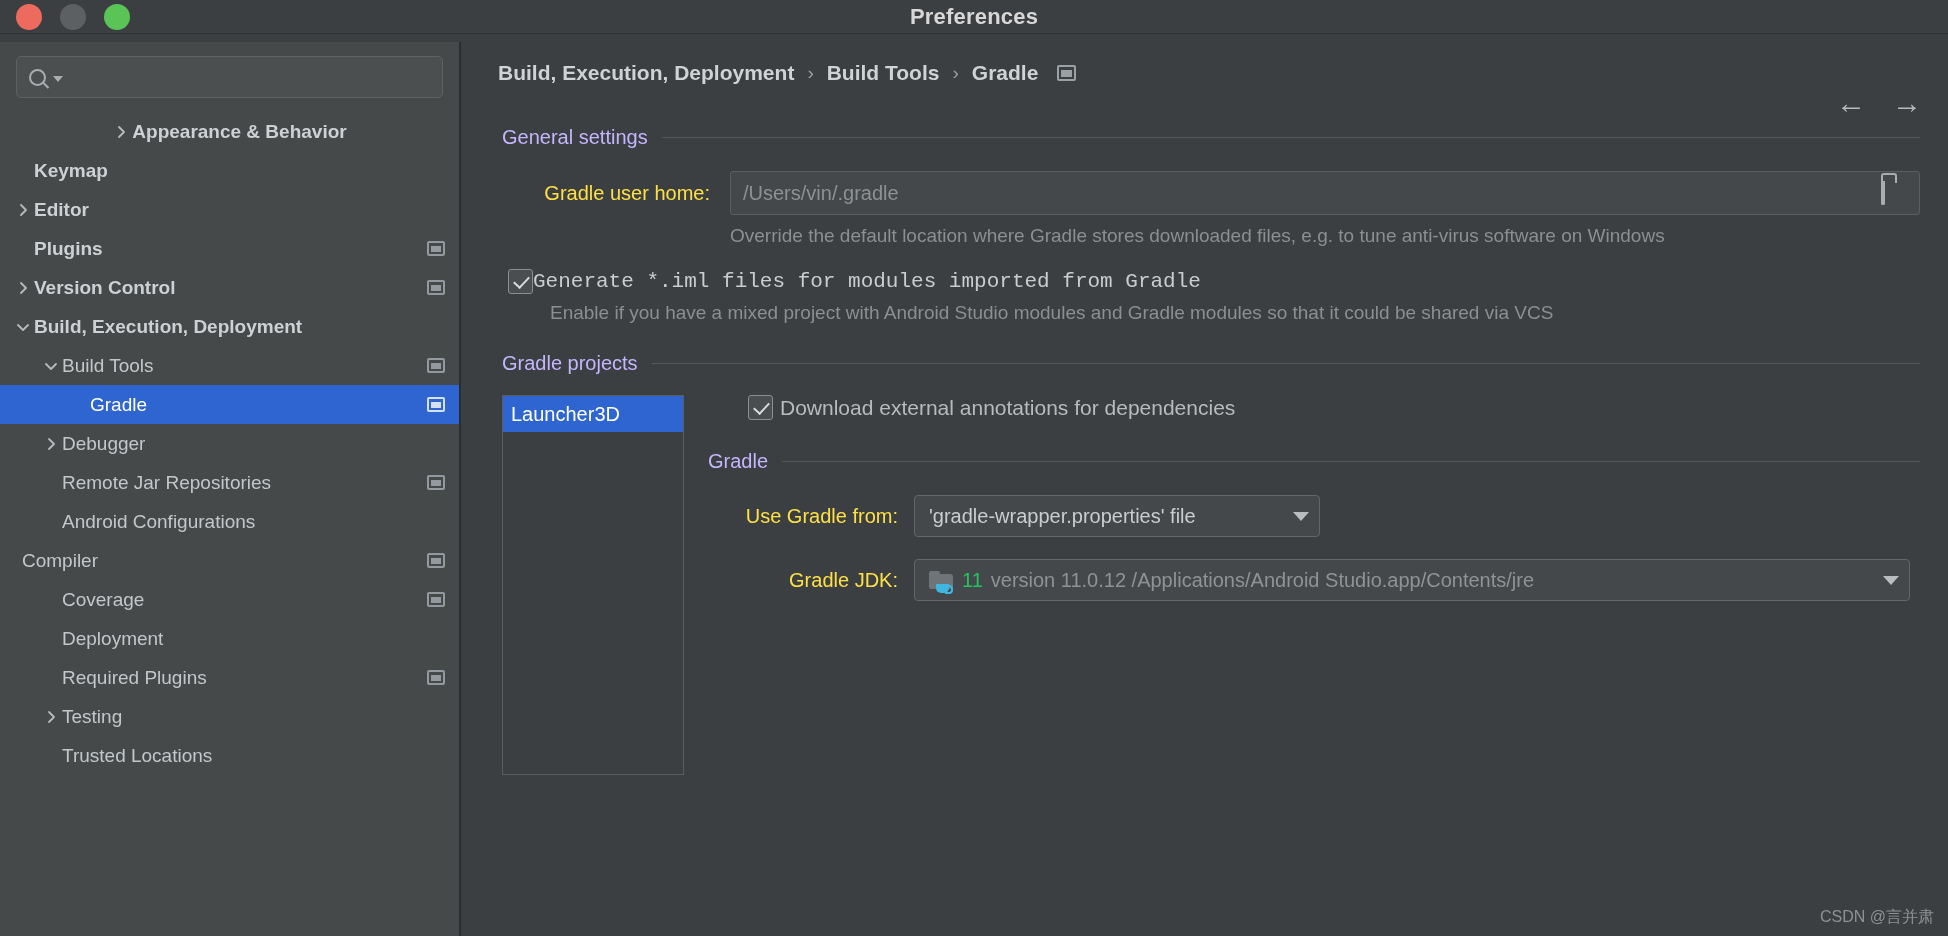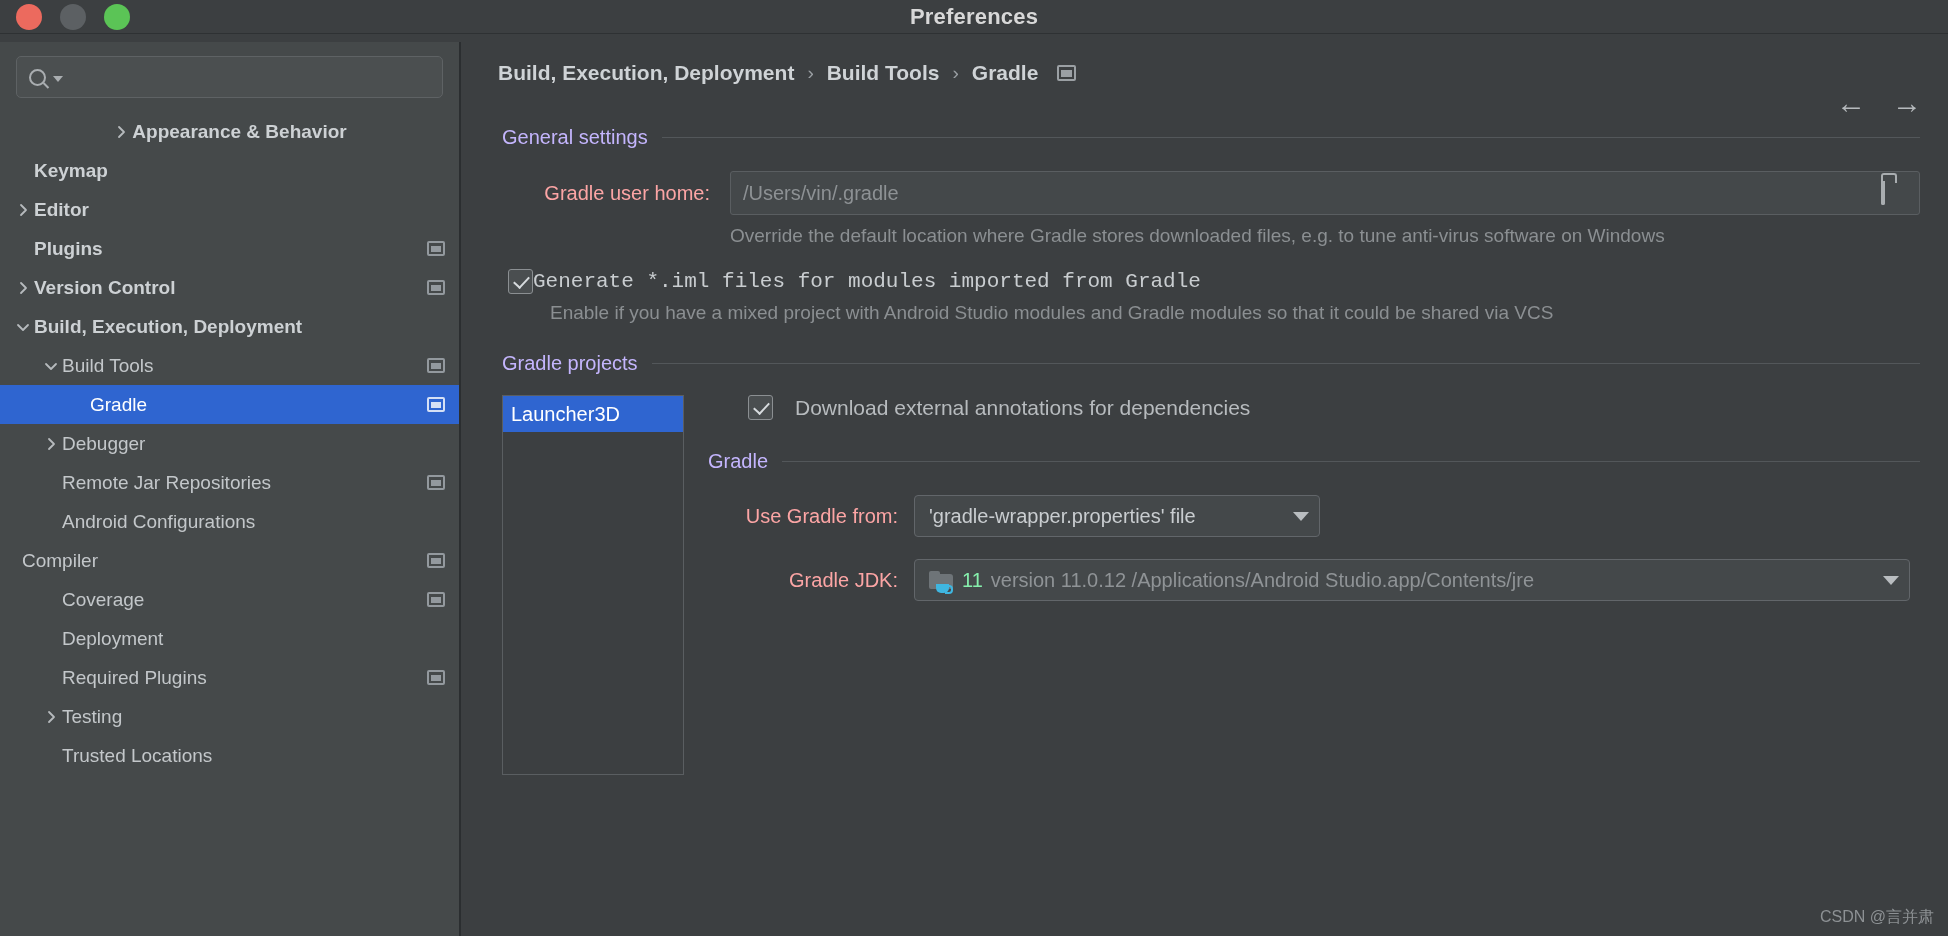--- a/index.html
+++ b/index.html
@@ -104,21 +104,21 @@
   }
   .nav-arrows span { font-size: 30px; line-height: 1; cursor: default; }
 
   .content { padding: 22px 0 0 0; position: relative; }
 
   .group-title-row { display: flex; align-items: center; padding: 0 28px 0 42px; gap: 14px; }
   .group-title { font-size: 20px; color: #c4b5fd; white-space: nowrap; }
   .group-rule { flex: 1; height: 1px; background: #53575a; }
 
   .row { display: flex; align-items: center; }
-  .field-label { font-size: 20px; color: #fca5a5; text-align: right; }
+  .field-label { font-size: 20px; color: #fde047; text-align: right; }
 
   .textfield {
     background: #44484a; border: 1px solid #5a5e61; border-radius: 3px;
     height: 44px; display: flex; align-items: center; padding: 0 12px;
     color: #8d9194; font-size: 20px; position: relative;
   }
   .folder-btn {
     position: absolute; right: 8px; top: 50%; transform: translateY(-50%);
     width: 30px; height: 24px;
   }
@@ -167,21 +167,21 @@
     height: 42px; display: flex; align-items: center; padding: 0 10px 0 14px;
     font-size: 20px; color: #c9cdd0; position: relative;
   }
   .combo .caret {
     margin-left: auto; width: 0; height: 0;
     border-left: 8px solid transparent; border-right: 8px solid transparent;
     border-top: 9px solid #b9bdc0;
   }
   .combo-text { overflow: hidden; white-space: nowrap; text-overflow: clip; }
   .jdk-path { color: #8f9396; }
-  .jdk-num { color: #86efac; }
+  .jdk-num { color: #22c55e; }
 
   .jdk-folder { width: 26px; height: 22px; position: relative; margin-right: 7px; }
   .jdk-folder .body {
     position: absolute; left: 0; bottom: 2px; width: 24px; height: 15px;
     background: #6e7478; border-radius: 1px 3px 2px 2px;
   }
   .jdk-folder .tab {
     position: absolute; left: 0; top: 2px; width: 11px; height: 5px;
     background: #6e7478; border-radius: 2px 2px 0 0;
   }
@@ -384,21 +384,21 @@
       </div>
 
       <div class="row" style="align-items:flex-start; padding-left:42px; padding-right:28px;">
 
         <div class="list-box">
           <div class="list-item selected">Launcher3D</div>
         </div>
 
         <div style="flex:1; margin-left:24px;">
 
-          <div class="row" style="gap:22px;padding-left:40px;">
+          <div class="row" style="gap:7px;padding-left:40px;">
             <span class="cb checked"></span>
             <span class="cb-label dim">Download external annotations for dependencies</span>
           </div>
 
           <div class="group-title-row" style="padding:0; margin-top:30px; margin-bottom:22px;">
             <span class="group-title">Gradle</span>
             <span class="group-rule"></span>
           </div>
 
           <div class="row" style="padding-left:8px;">

